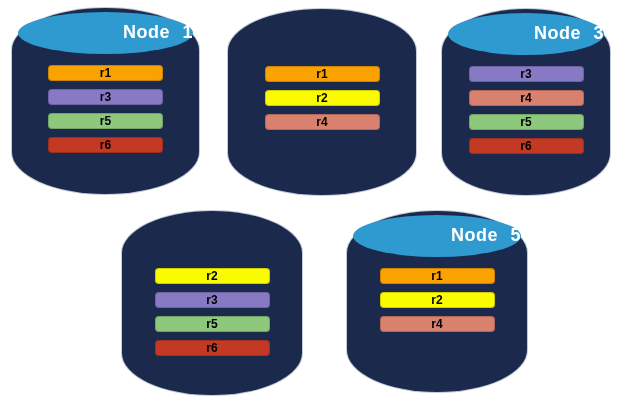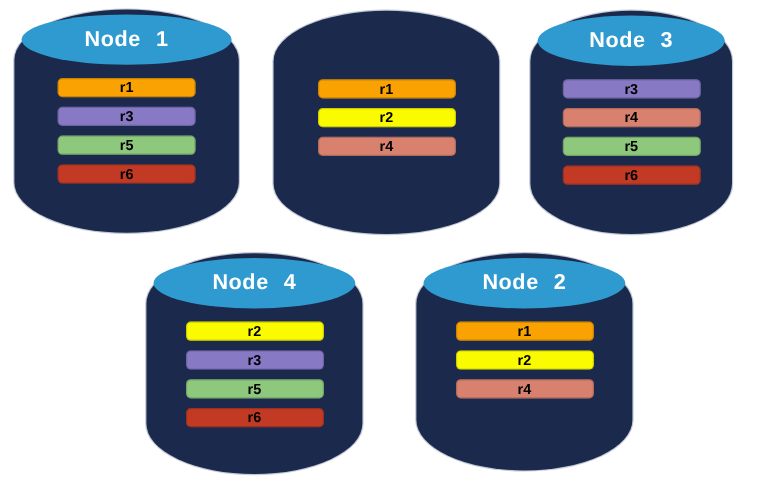--- a/index.html
+++ b/index.html
@@ -28,21 +28,21 @@
   .cyl-top {
     position: absolute;
     top: 4px;
     left: 6px;
     right: 6px;
     height: 42px;
     background: var(--cyl-top, #2F9ACF);
     border-radius: 50%;
     display: flex;
     align-items: center;
-    justify-content: center;
+    justify-content: flex-end;
   }
   .node-label {
     color: #ffffff;
     font-weight: bold;
     font-size: 18px;
     letter-spacing: 0.5px;
     word-spacing: 7px;
     white-space: pre;
     transform: translateY(-1px);
   }
@@ -125,42 +125,39 @@
         <div class="bar" style="background: rgb(141, 200, 125);">
           <span>r5</span>
         </div>
         <div class="bar" style="background: rgb(195, 58, 36);">
           <span>r6</span>
         </div>
       </div>
     </div>
     <div class="cylinder" style="left: 122px; top: 211px; width: 180px; height: 184px;">
       <div class="cyl-body"></div>
-      <div class="cyl-top">
-        <span class="node-label">Node 4</span>
-      </div>
       <div class="bars">
         <div class="bar" style="background: rgb(251, 251, 0);">
           <span>r2</span>
         </div>
         <div class="bar" style="background: rgb(136, 121, 197);">
           <span>r3</span>
         </div>
         <div class="bar" style="background: rgb(141, 200, 125);">
           <span>r5</span>
         </div>
         <div class="bar" style="background: rgb(195, 58, 36);">
           <span>r6</span>
         </div>
       </div>
     </div>
     <div class="cylinder" style="left: 347px; top: 211px; width: 180px; height: 181px;">
       <div class="cyl-body"></div>
       <div class="cyl-top">
-        <span class="node-label">Node 2</span>
+        <span class="node-label">Node 5</span>
       </div>
       <div class="bars">
         <div class="bar" style="background: rgb(249, 162, 1);">
           <span>r1</span>
         </div>
         <div class="bar" style="background: rgb(251, 251, 0);">
           <span>r2</span>
         </div>
         <div class="bar" style="background: rgb(216, 129, 110);">
           <span>r4</span>

